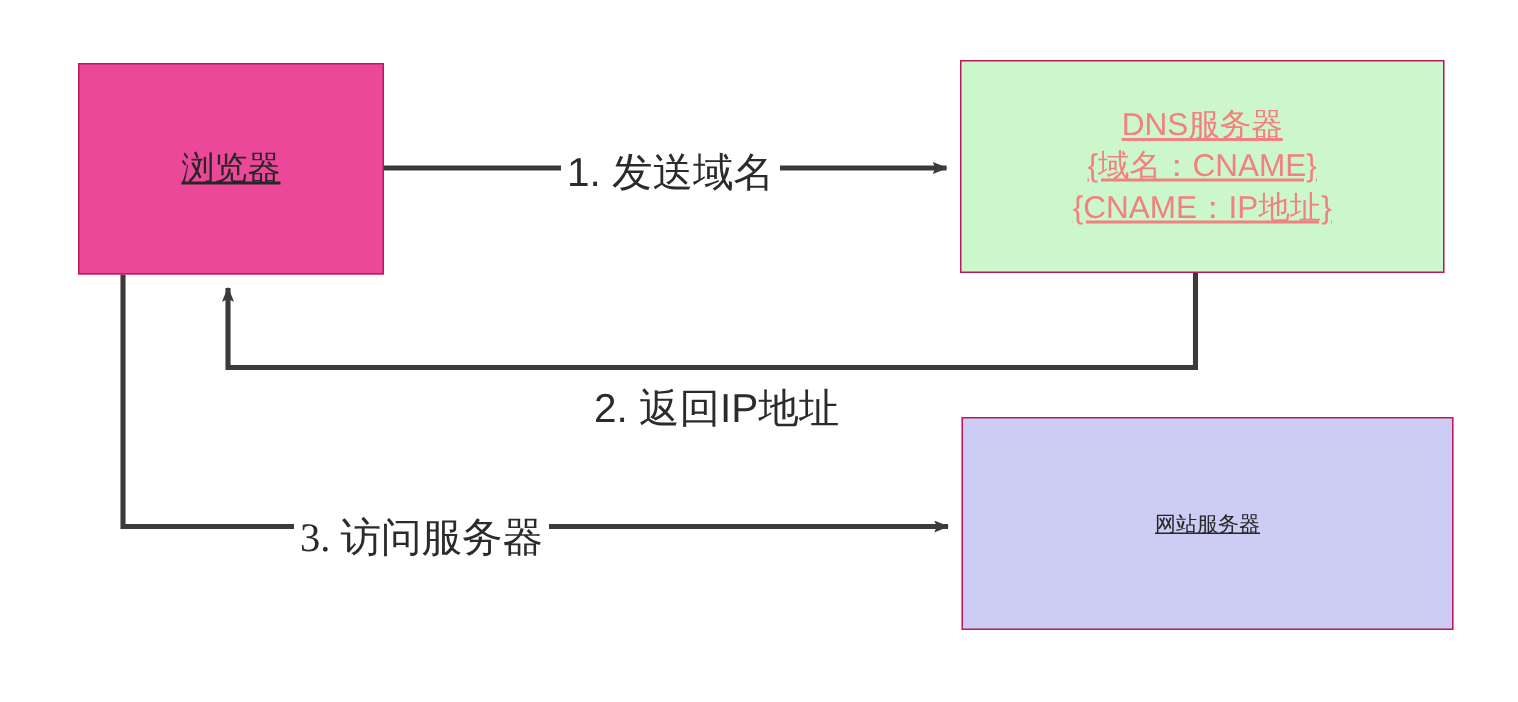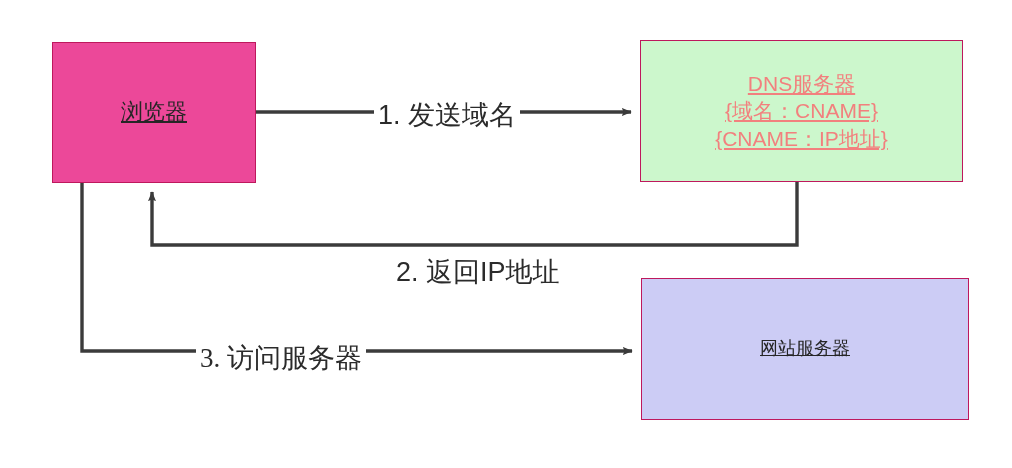--- a/index.html
+++ b/index.html
@@ -63,21 +63,21 @@
     color: #f2807e;
     font-size: 21px;
   }
   #node-website {
     left: 641px;
     top: 278px;
     width: 328px;
     height: 142px;
     background: #ccccf5;
     color: #262626;
-    font-size: 18px;
+    font-size: 14px;
   }
 
   
   .edge-label {
     position: absolute;
     background: #ffffff;
     color: #2b2b2b;
     font-size: 27px;
     line-height: 1;
     padding: 2px 4px;

